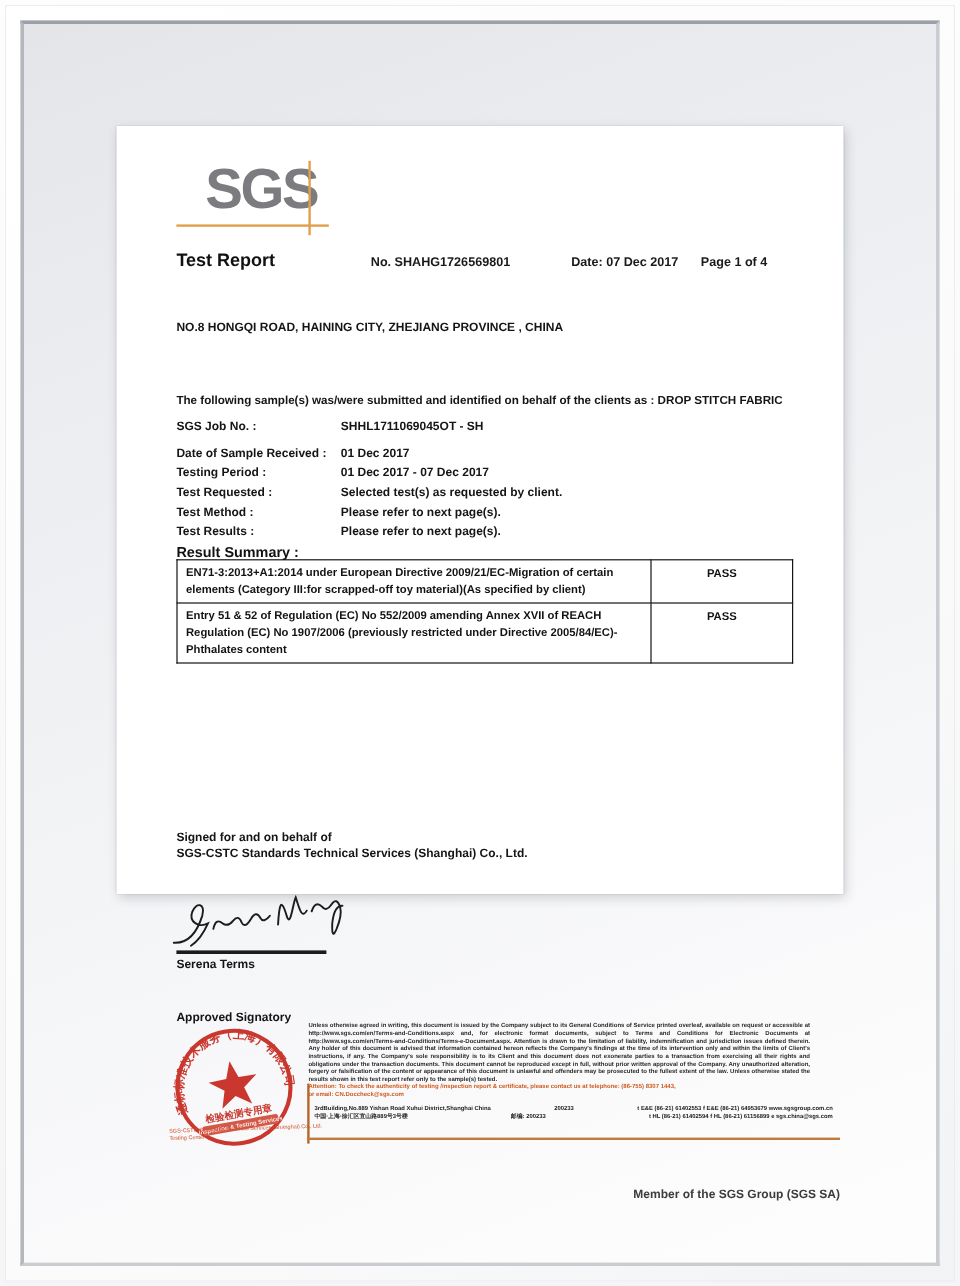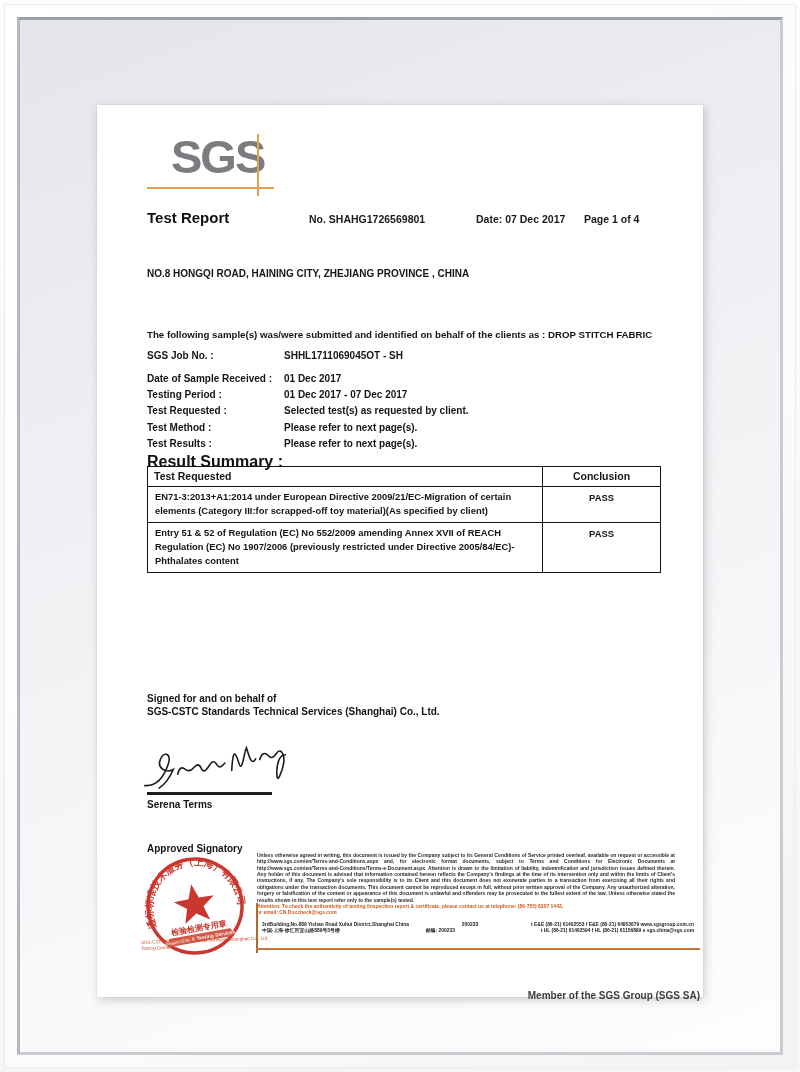--- a/index.html
+++ b/index.html
@@ -9,41 +9,41 @@
            background:linear-gradient(180deg,#fdfdfd 0%,#f4f5f6 100%); }
   
   .molding { position:absolute; inset:4px; background:linear-gradient(135deg,#ffffff 0%,#fbfbfc 60%,#f2f3f4 100%);
              box-shadow: inset 0 0 0 1px #ececee; }
   .crease  { position:absolute; inset:17px;
              border-top:3px solid #9aa0a6; border-left:3px solid #b4b8bd;
              border-right:3px solid #c9ccd0; border-bottom:3px solid #c9ccd0; }
   .mat     { position:absolute; inset:20px;
              background:linear-gradient(160deg,#e3e5e9 0%,#eaecef 22%,#f2f3f5 52%,#fbfbfc 85%,#fdfdfe 100%); }
   
-  .page { position:absolute; left:97px; top:105px; width:606px; height:892px; background:#ffffff;
+  .page { position:absolute; left:97px; top:105px; width:606px; height:640px; background:#ffffff;
           box-shadow:2px 3px 9px rgba(95,100,108,0.30), 0 0 1px rgba(120,124,130,0.4); }
   .abs { position:absolute; }
 
   
   .sgs-letters { left:74px; top:28px; font-size:47px; font-weight:bold; color:#7c7c80; letter-spacing:-2px; line-height:1; }
   .logo-hline { left:50px; top:82px; width:127px; height:2px; background:#e2a04c; }
   .logo-vline { left:160px; top:29px; width:2px; height:62px; background:#e2a04c; }
 
   
   .doc-title { left:50px; top:104px; font-size:15px; font-weight:bold; color:#111; }
   .hmeta { top:108px; font-size:10.5px; font-weight:bold; color:#1a1a1a; }
 
   .client-name { left:50px; top:147px; font-size:10px; font-weight:bold; color:#151515; }
   .client-addr { left:50px; top:163px; font-size:10px; font-weight:bold; color:#151515; }
   .sample-line { left:50px; top:224px; font-size:9.7px; font-weight:bold; color:#151515; }
 
   .info-label { left:50px; font-size:10px; font-weight:bold; color:#151515; }
   .info-value { left:187px; font-size:10px; font-weight:bold; color:#151515; }
 
-  .summary-label { left:50px; top:348px; font-size:16px; font-weight:bold; color:#111; }
+  .summary-label { left:50px; top:348px; font-size:12px; font-weight:bold; color:#111; }
   table.results { position:absolute; left:50px; top:361px; width:514px; border-collapse:collapse; }
   table.results th, table.results td { border:1.6px solid #141414; font-size:9.4px; color:#131313; vertical-align:top; }
   table.results th { font-size:10.5px; text-align:left; padding:3px 6px 4px 6px; }
   table.results th.concl, table.results td.concl { text-align:center; width:118px; }
   table.results td { padding:3px 7px 5px 7px; font-weight:bold; line-height:1.45; }
   table.results td.concl { font-weight:bold; padding-top:4px; }
 
   .signed-1 { left:50px; top:588px; font-size:10px; font-weight:bold; color:#151515; }
   .signed-2 { left:50px; top:601px; font-size:10px; font-weight:bold; color:#151515; }
   .sig-svg  { left:42px; top:628px; }
@@ -98,24 +98,20 @@
     <div class="abs info-label" style="top:300px;">Test Requested :</div>
     <div class="abs info-value" style="top:300px;">Selected test(s) as requested by client.</div>
     <div class="abs info-label" style="top:317px;">Test Method :</div>
     <div class="abs info-value" style="top:317px;">Please refer to next page(s).</div>
     <div class="abs info-label" style="top:333px;">Test Results :</div>
     <div class="abs info-value" style="top:333px;">Please refer to next page(s).</div>
 
     <div class="abs summary-label">Result Summary :</div>
     <table class="results">
       <tbody>
-          <tr>
-        <th>Test Requested</th>
-        <th class="concl">Conclusion</th>
-      </tr>
       <tr>
         <td>EN71-3:2013+A1:2014 under European Directive 2009/21/EC-Migration of certain elements (Category III:for scrapped-off toy material)(As specified by client)</td>
         <td class="concl">PASS</td>
       </tr>
       <tr>
         <td>Entry 51 &amp; 52 of Regulation (EC) No 552/2009 amending Annex XVII of REACH Regulation (EC) No 1907/2006 (previously restricted under Directive 2005/84/EC)-Phthalates content</td>
         <td class="concl">PASS</td>
       </tr>
     </tbody>
       </table>

